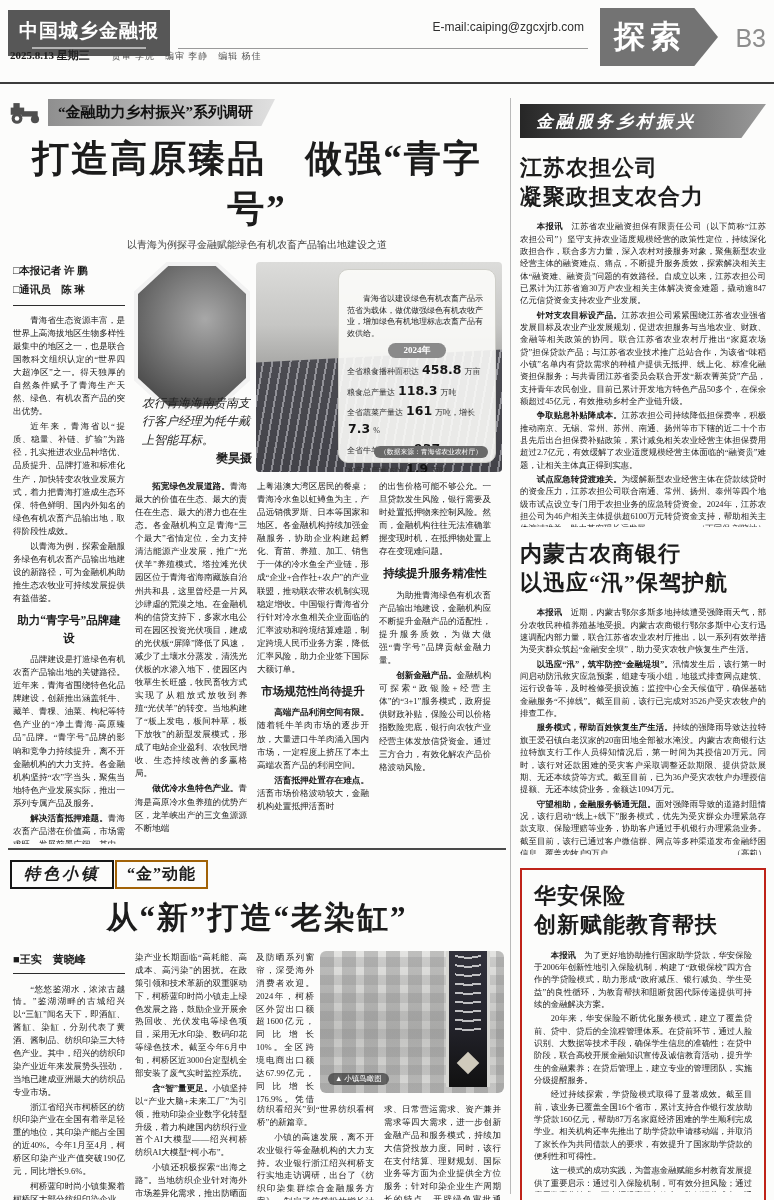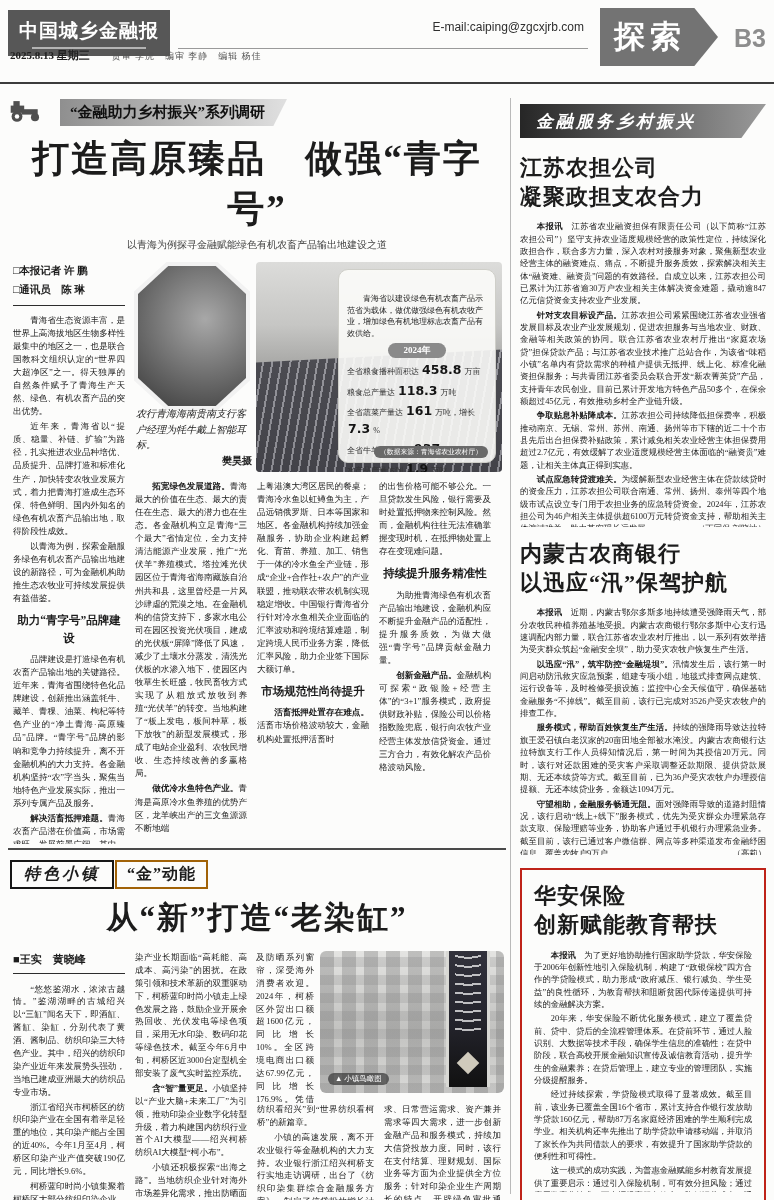--- a/index.html
+++ b/index.html
@@ -11,35 +11,35 @@
   .hdr { position:relative; height:92px; }
   .masthead { position:absolute; left:8px; top:10px; width:162px; height:46px; background:#575757;
               color:#fff; display:flex; flex-direction:column; align-items:center; justify-content:center; }
   .masthead .mh-title { font-weight:bold; font-size:19px; letter-spacing:1px; }
   .masthead .mh-rule { width:70%; height:2px; background:rgba(255,255,255,.55); margin-top:3px; }
   .email { position:absolute; right:190px; top:20px; font-size:12px; color:#2e2e2e;
            font-family:"Liberation Sans", sans-serif; }
   .section-banner { position:absolute; right:56px; top:8px; width:118px; height:58px; background:#737373;
            clip-path:polygon(0 0,80% 0,100% 50%,80% 100%,0 100%); display:flex; align-items:center;
            justify-content:flex-start; padding-left:14px; color:#fff; font-size:31px; font-weight:bold; letter-spacing:5px; }
-  .pageno { position:absolute; right:8px; top:24px; font-size:25px; font-weight:bold; color:#8d8d8d;
+  .pageno { position:absolute; right:8px; top:24px; font-size:25px; font-weight:normal; color:#8d8d8d;
             font-family:"Liberation Sans", sans-serif;text-align:center; }
   .hdr-line1 { position:absolute; left:178px; right:186px; top:48px; border-top:1px solid #9a9a9a; }
   .dateline { position:absolute; left:10px; top:48px; font-size:11px; font-weight:bold; color:#222; }
   .staff { margin-left:22px; font-size:9px; font-weight:normal; color:#555; letter-spacing:1px; }
   .hdr-line2 { position:absolute; left:0; right:0; top:82px; border-top:2.5px solid #3c3c3c; }
 
   
   .content { position:absolute; top:92px; left:0; right:0; bottom:0; display:flex; }
   .left { width:510px; padding:0 4px 0 8px; }
   .vdiv { width:1px; background:#b9b9b9; margin:6px 0; }
   .right { flex:1; padding:6px 8px 0 9px; }
 
   
-  .series { display:flex; gap:16px; margin:7px 0 2px; }
+  .series { display:flex; align-items:center; gap:4px; margin:7px 0 2px; }
   .series-ribbon { background:linear-gradient(90deg,#8f8f8f,#e0e0e0); padding:4px 22px 4px 10px;
                    font-weight:bold; font-size:15px; color:#111; clip-path:polygon(0 0,100% 0,94% 100%,0 100%); }
   .main-title { text-align:center; font-size:37px; font-weight:bold; letter-spacing:2px; margin:8px 0 4px; }
   .main-subtitle { text-align:center; font-size:10px; margin-bottom:10px; color:#404040; }
 
   
   .article { display:flex; height:588px; border-bottom:2px solid #4a4a4a; padding-bottom:4px; }
   .a-col { width:122px; padding:0 5px; font-size:8.6px; line-height:1.52; text-align:justify; overflow:hidden; }
   .a-rest { flex:1; display:flex; flex-direction:column; overflow:hidden; }
   .a-rest-cols { flex:1; display:flex; overflow:hidden; }
@@ -51,21 +51,21 @@
   .subhead { text-align:center; font-weight:bold; font-size:11.5px; margin:7px 0 6px; text-indent:0; }
 
   
   .photo-block { height:210px; display:flex; margin:0 4px 8px 2px; }
   .photo-left { width:120px; position:relative; }
   .oct-outer { position:absolute; top:0px; left:2px; width:116px; height:148px; background:#f2f2f2;
                clip-path:polygon(28% 0,72% 0,100% 20%,100% 80%,72% 100%,28% 100%,0 80%,0 20%); padding:4px; }
   .oct-inner { width:100%; height:100%;
                background:radial-gradient(circle at 62% 38%, #a8a8a8, #6b6b6b 55%, #3f3f3f 95%);
                clip-path:polygon(28% 0,72% 0,100% 20%,100% 80%,72% 100%,28% 100%,0 80%,0 20%); }
-  .photo-cap { position:absolute; left:4px; right:0; bottom:4px; font-size:10px; line-height:1.55;
+  .photo-cap { position:absolute; left:10px; right:0; bottom:4px; font-size:12px; line-height:1.55;
                font-style:italic; color:#222; }
   .photo-credit { display:block; text-align:right; font-weight:bold; font-style:normal; }
   .photo-right { flex:1; position:relative; margin-left:4px; border-radius:4px; overflow:hidden;
                background:linear-gradient(180deg,#dcdcda 0%,#c6c6c4 30%,#a3a3a1 52%,#787878 100%); }
   .solar { position:absolute; left:-10px; right:-10px; bottom:-6px; height:58%;
            background:repeating-linear-gradient(100deg,#35353d 0 7px,#8e8e96 7px 9px); opacity:.8;
            transform:skewY(-3deg); }
   .stats-panel { position:absolute; top:7px; right:6px; bottom:9px; width:158px;
                  background:rgba(252,252,249,.9); border-radius:10px; border:1px solid #cfcfc9;
                  padding:23px 8px 16px; font-size:8px; line-height:1.45; }
@@ -207,20 +207,21 @@
           </div>
 
           <div class="a-rest-cols">
             <div class="a-col">
               <p class="para"><b class="lead">拓宽绿色发展道路。</b><span>青海最大的价值在生态、最大的责任在生态、最大的潜力也在生态。各金融机构立足青海“三个最大”省情定位，全力支持清洁能源产业发展，推广“光伏羊”养殖模式。塔拉滩光伏园区位于青海省海南藏族自治州共和县，这里曾经是一片风沙肆虐的荒漠之地。在金融机构的信贷支持下，多家水电公司在园区投资光伏项目，建成的光伏板“屏障”降低了风速，减少了土壤水分蒸发，清洗光伏板的水渗入地下，使园区内牧草生长旺盛，牧民畜牧方式实现了从粗放式放牧到养殖“光伏羊”的转变。当地构建了“板上发电，板间种草，板下放牧”的新型发展模式，形成了电站企业盈利、农牧民增收、生态持续改善的多赢格局。</span></p>
               <p class="para"><b class="lead">做优冷水鱼特色产业。</b><span>青海是高原冷水鱼养殖的优势产区，龙羊峡出产的三文鱼源源不断地端</span></p>
             </div>
             <div class="a-col">
               <p class="para noind">上粤港澳大湾区居民的餐桌；青海冷水鱼以虹鳟鱼为主，产品远销俄罗斯、日本等国家和地区。各金融机构持续加强金融服务，协助企业构建起孵化、育苗、养殖、加工、销售于一体的冷水鱼全产业链，形成“企业+合作社+农户”的产业联盟，推动联农带农机制实现稳定增收。中国银行青海省分行针对冷水鱼相关企业面临的汇率波动和跨境结算难题，制定跨境人民币业务方案，降低汇率风险，助力企业签下国际大额订单。</p>
               <h3 class="subhead">市场规范性尚待提升</h3>
+              <p class="para"><b class="lead">高端产品利润空间有限。</b><span>随着牦牛羊肉市场的逐步开放，大量进口牛羊肉涌入国内市场，一定程度上挤压了本土高端农畜产品的利润空间。</span></p>
               <p class="para"><b class="lead">活畜抵押处置存在难点。</b><span>活畜市场价格波动较大，金融机构处置抵押活畜时</span></p>
             </div>
             <div class="a-col">
               <p class="para noind">的出售价格可能不够公允。一旦贷款发生风险，银行需要及时处置抵押物来控制风险。然而，金融机构往往无法准确掌握变现时机，在抵押物处置上存在变现难问题。</p>
               <h3 class="subhead">持续提升服务精准性</h3>
               <p class="para">为助推青海绿色有机农畜产品输出地建设，金融机构应不断提升金融产品的适配性，提升服务质效，为做大做强“青字号”品牌贡献金融力量。</p>
               <p class="para"><b class="lead">创新金融产品。</b><span>金融机构可探索“政银险+经营主体”的“3+1”服务模式，政府提供财政补贴，保险公司以价格指数险兜底，银行向农牧产业经营主体发放信贷资金。通过三方合力，有效化解农产品价格波动风险。</span></p>
             </div>
           </div>
         </div>

